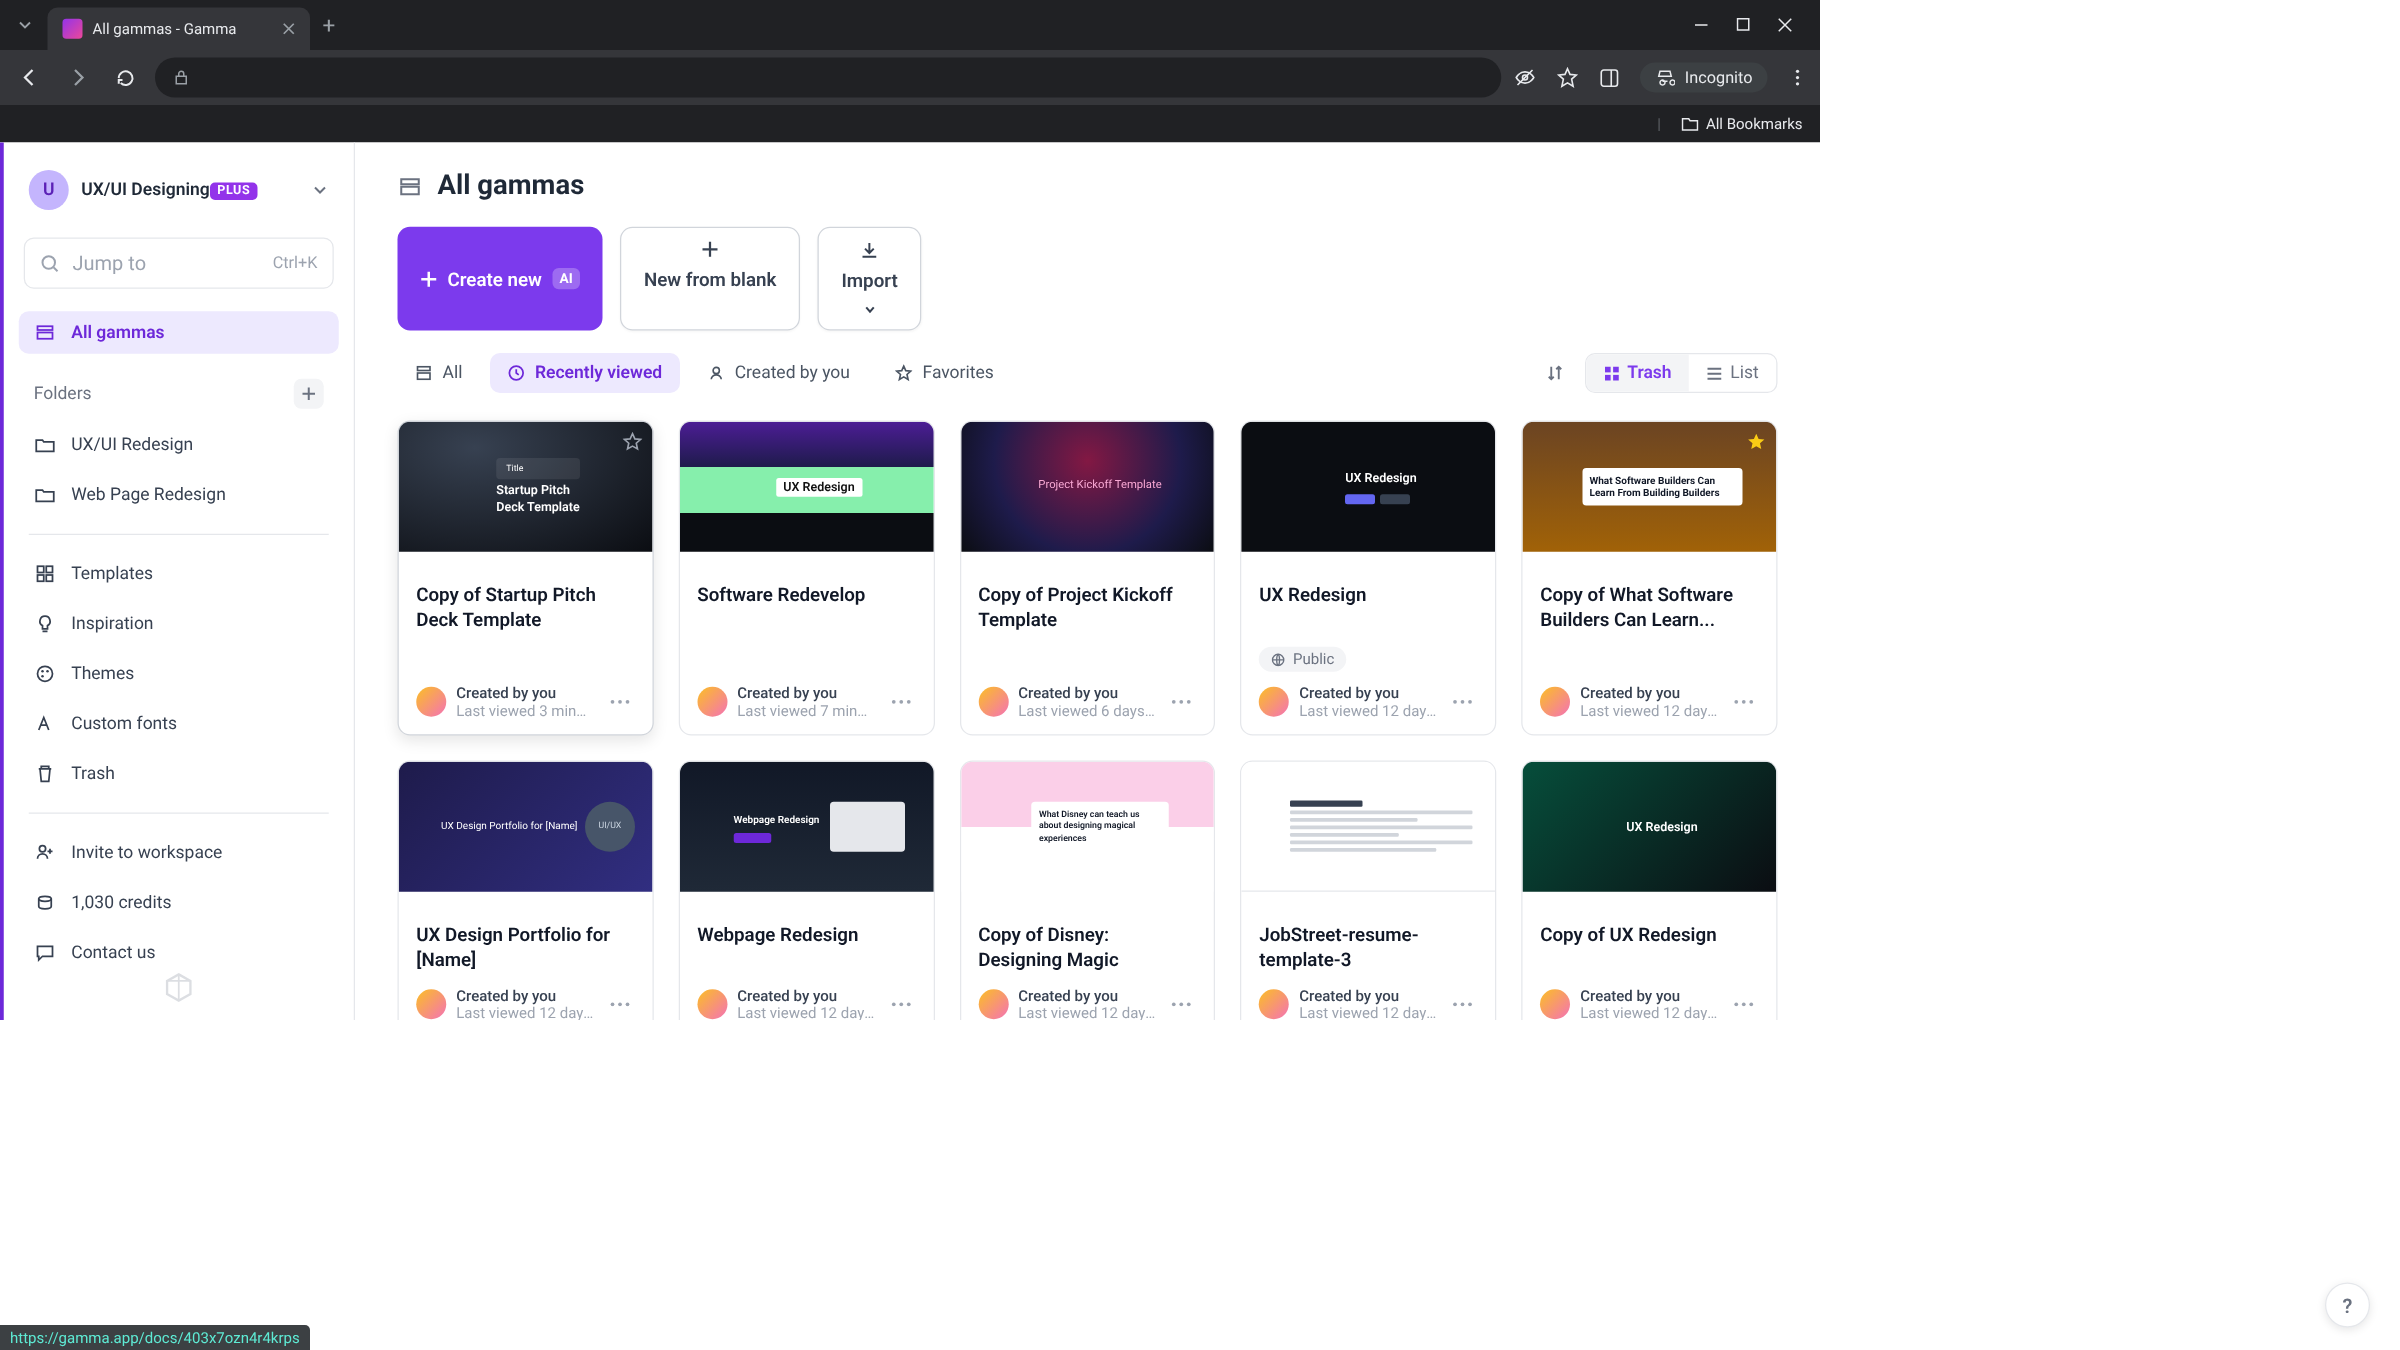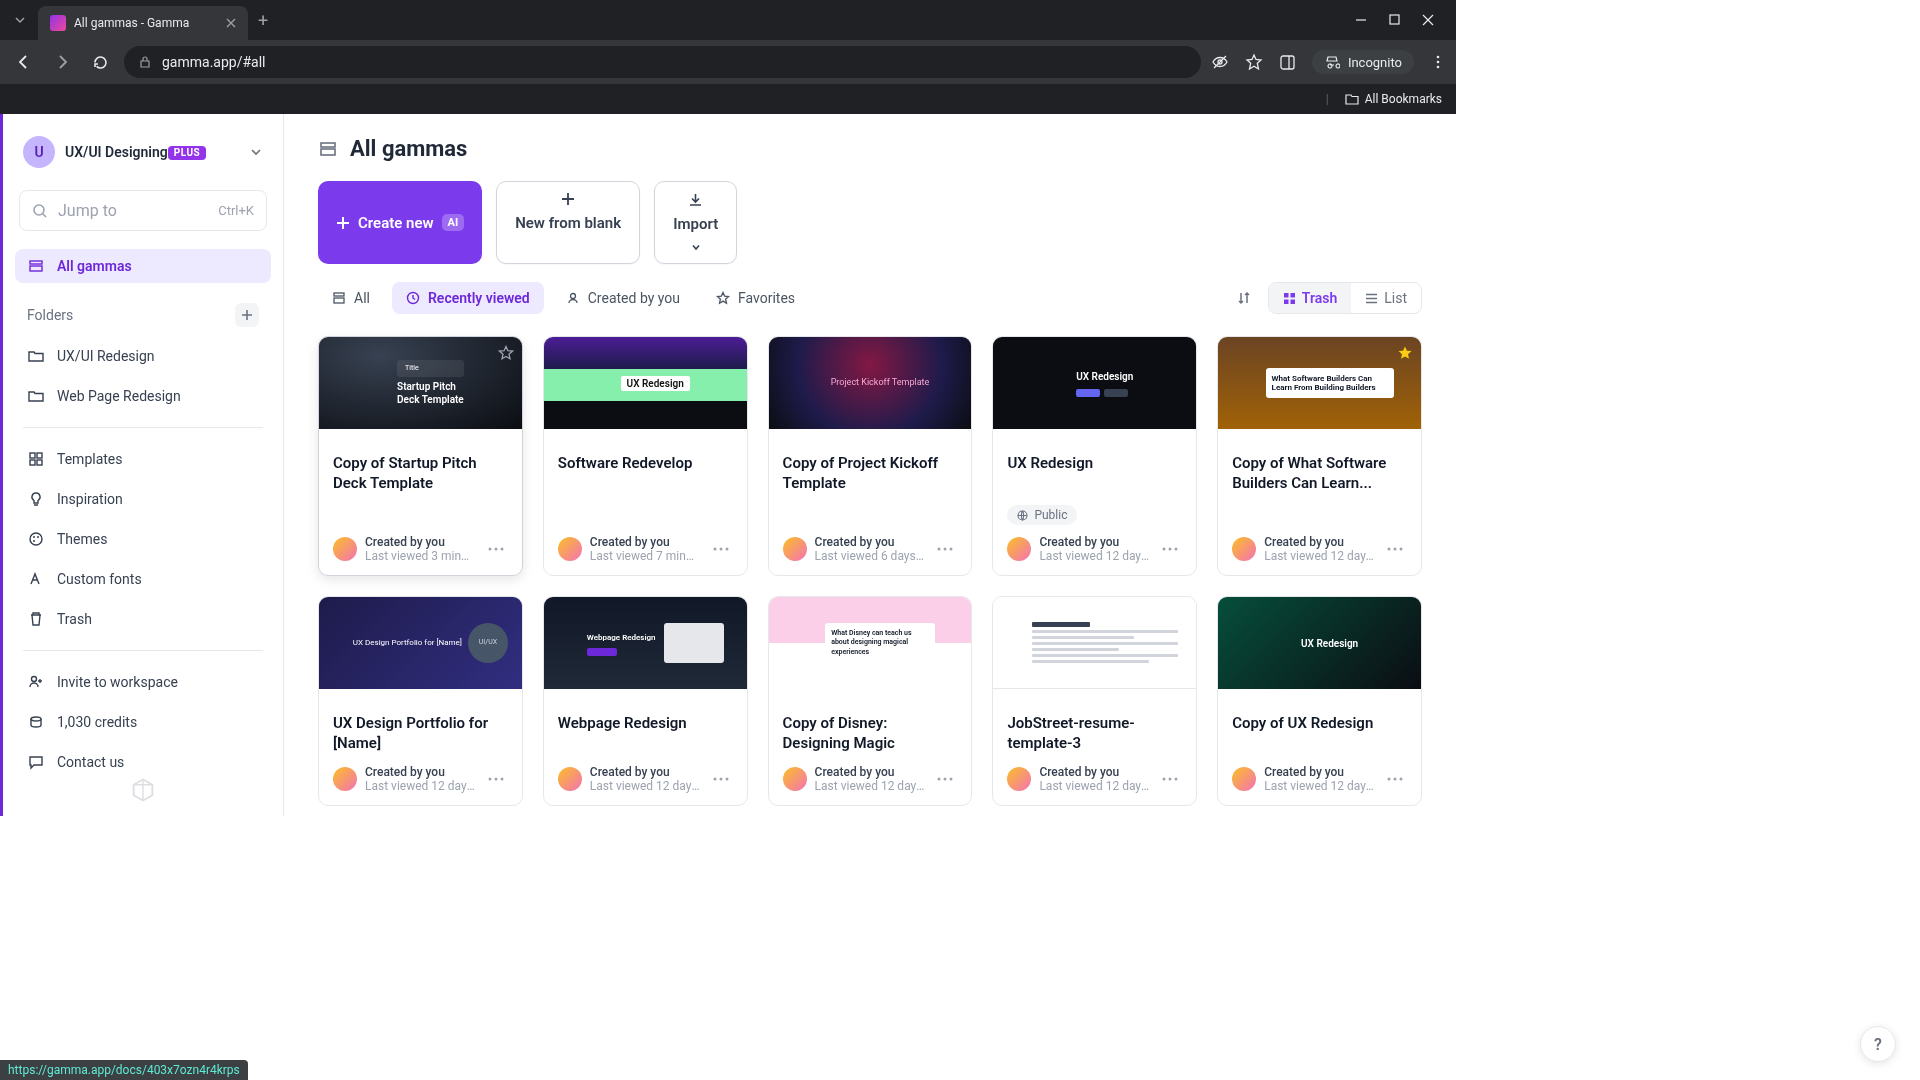--- a/index.html
+++ b/index.html
@@ -73,21 +73,21 @@
 .filter-right { margin-left: auto; display: flex; align-items: center; gap: 8px; }
 .sort-btn { width: 32px; height: 32px; display: flex; align-items: center; justify-content: center; color: #6b7280; cursor: pointer; border-radius: 6px; }
 .view-toggle { display: flex; border: 1px solid #e5e7eb; border-radius: 8px; overflow: hidden; }
 .view-opt { display: flex; align-items: center; gap: 6px; padding: 7px 14px; font-size: 14px; color: #6b7280; cursor: pointer; }
 .view-opt.active { background: #f3f4f6; color: #7c3aed; font-weight: 600; }
 
 
 .grid { display: grid; grid-template-columns: repeat(5, 1fr); gap: 20px; margin-top: 22px; }
 .card { border: 1px solid #e5e7eb; border-radius: 10px; overflow: hidden; background: #fff; cursor: pointer; display: flex; flex-direction: column; }
 .card.hover { box-shadow: 0 4px 12px rgba(0,0,0,0.1); border-color: #d1d5db; }
-.thumb { height: 92px; position: relative; background: #1f2937; display: flex; align-items: center; justify-content: center; padding-left: 20px; }
+.thumb { height: 104px; position: relative; background: #1f2937; display: flex; align-items: center; justify-content: center; padding-left: 20px; }
 .thumb .star-fav { position: absolute; top: 8px; right: 8px; color: #9ca3af; }
 .thumb .star-fav.gold { color: #facc15; }
 .thumb-label { color: #fff; font-size: 10px; text-align: left; padding: 0 12px; line-height: 1.3; }
 .card-body { padding: 24px 14px 10px; flex: 1; display: flex; flex-direction: column; }
 .card-title { font-size: 15px; font-weight: 600; color: #111827; line-height: 1.35; min-height: 42px; }
 .public-badge { display: inline-flex; align-items: center; gap: 6px; background: #f3f4f6; color: #6b7280; font-size: 12px; padding: 3px 10px; border-radius: 12px; margin-top: 10px; width: fit-content; }
 .card-footer { display: flex; align-items: center; gap: 8px; padding: 0 14px 12px; margin-top: auto; }
 .avatar-sm { width: 24px; height: 24px; border-radius: 50%; background: linear-gradient(135deg,#fbbf24,#f472b6); flex-shrink: 0; }
 .card-meta { display: flex; flex-direction: column; font-size: 12px; color: #374151; overflow: hidden; }
 .card-meta .created { font-weight: 500; }
@@ -174,21 +174,20 @@
         <svg width="17" height="17" viewBox="0 0 17 17">
           <path d="M3 8.5a5.5 5.5 0 1 1 1.6 3.9M3 13v-3h3" stroke="currentColor" stroke-width="1.6" fill="none"></path>
         </svg>
       </div>
     <div class="url-box">
       <span>
           <svg width="14" height="14" viewBox="0 0 14 14">
             <path d="M3 6h8v6H3zM5 6V4a2 2 0 0 1 4 0v2" stroke="currentColor" stroke-width="1.2" fill="none"></path>
           </svg>
         </span>
-      <span class="url-text">gamma.app/#all</span>
     </div>
     <div class="addr-right">
       <span>
           <svg width="18" height="18" viewBox="0 0 18 18">
             <path d="M2 9s2.5-4.5 7-4.5S16 9 16 9s-2.5 4.5-7 4.5S2 9 2 9z" stroke="currentColor" stroke-width="1.3" fill="none"></path>
             <circle cx="9" cy="9" r="2" stroke="currentColor" stroke-width="1.3" fill="none"></circle>
             <path d="M3 15L15 3" stroke="currentColor" stroke-width="1.3"></path>
           </svg>
         </span>
       <span>

